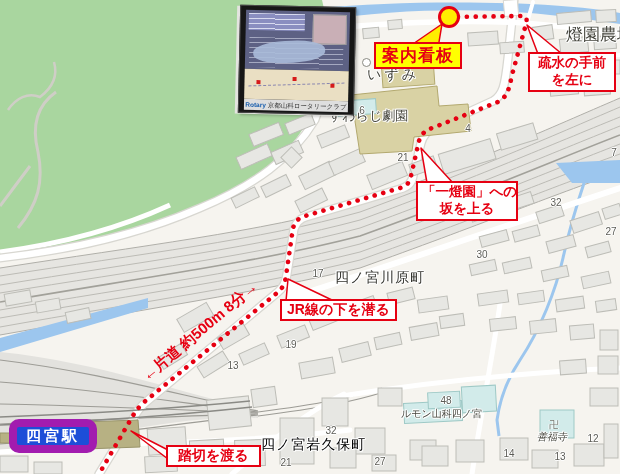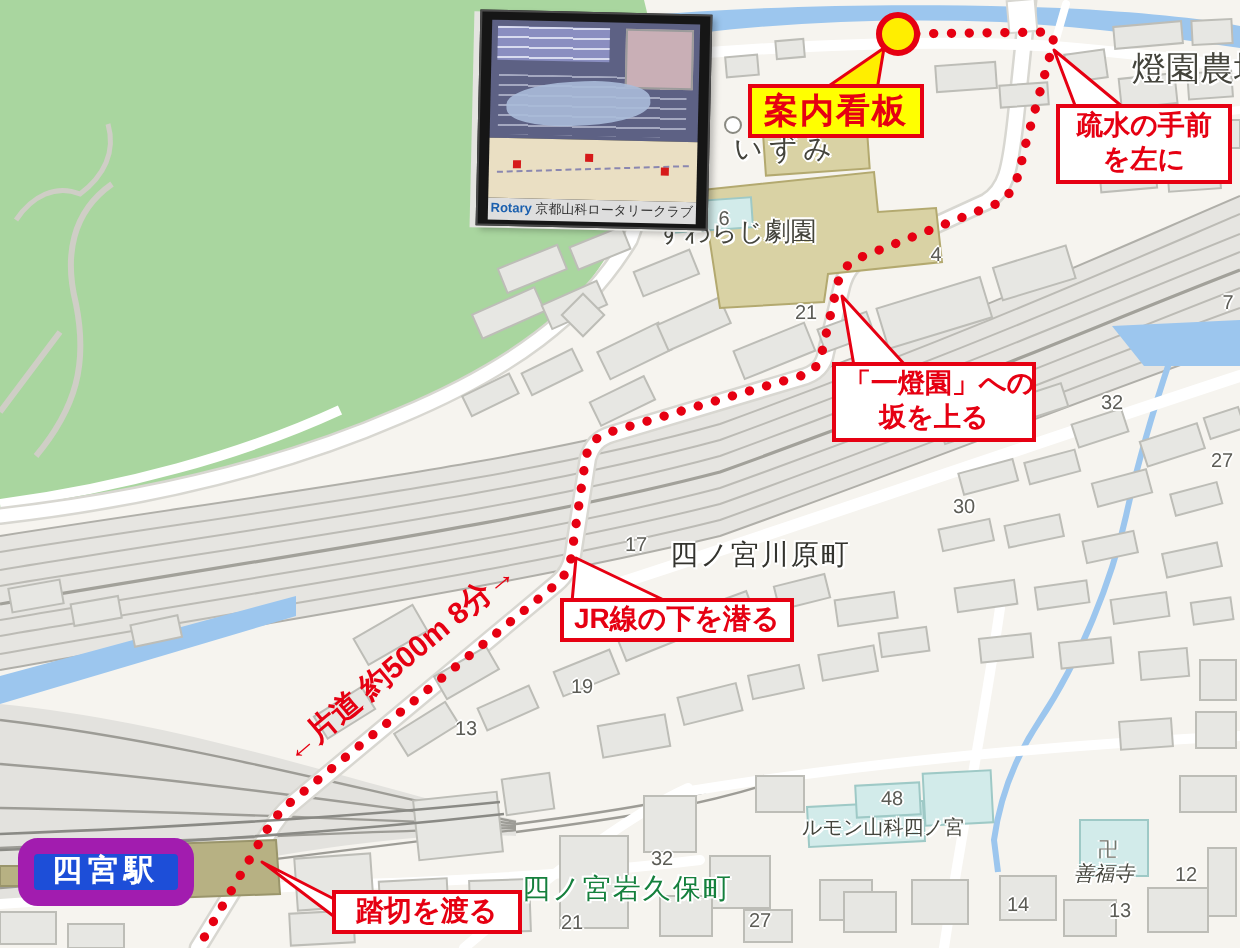--- a/index.html
+++ b/index.html
@@ -243,21 +243,21 @@
       <polygon points="131,431 168,450 168,459" fill="#ffffff"></polygon>
     </g>
 
     <circle cx="449" cy="17" r="9.5" fill="#ffee00" stroke="#e60012" stroke-width="3"></circle>
   </svg>
 
   <div class="place" style="left:357px;top:66px;font-size:14px;letter-spacing:3px;padding-left:10px;">いずみ</div>
   <div class="facility-dot"></div>
   <div class="place" style="left:329px;top:107px;font-size:13px;text-align:right;">すわらじ劇園</div>
   <div class="place" style="left:335px;top:269px;font-size:14px;letter-spacing:1px;color:#33332e;">四ノ宮川原町</div>
-  <div class="place" style="left:261px;top:436px;font-size:14px;letter-spacing:1px;color:#15803d;">四ノ宮岩久保町</div>
+  <div class="place" style="left:261px;top:436px;font-size:14px;letter-spacing:1px;color:#000000;">四ノ宮岩久保町</div>
   <div class="place" style="left:401px;top:407px;font-size:10px;">ルモン山科四ノ宮</div>
   <div class="place" style="left:537px;top:430px;font-size:10px;font-style:italic;">善福寺</div>
   <div class="manji">卍</div>
   <div class="place" style="left:566px;top:23px;font-size:17px;">燈園農場</div>
 
   <div>
       <span class="mapnum" style="left: 362px; top: 110px;">6</span>
       <span class="mapnum" style="left: 403px; top: 157px;">21</span>
       <span class="mapnum" style="left: 468px; top: 128px;">4</span>
       <span class="mapnum" style="left: 614px; top: 152px;">7</span>

